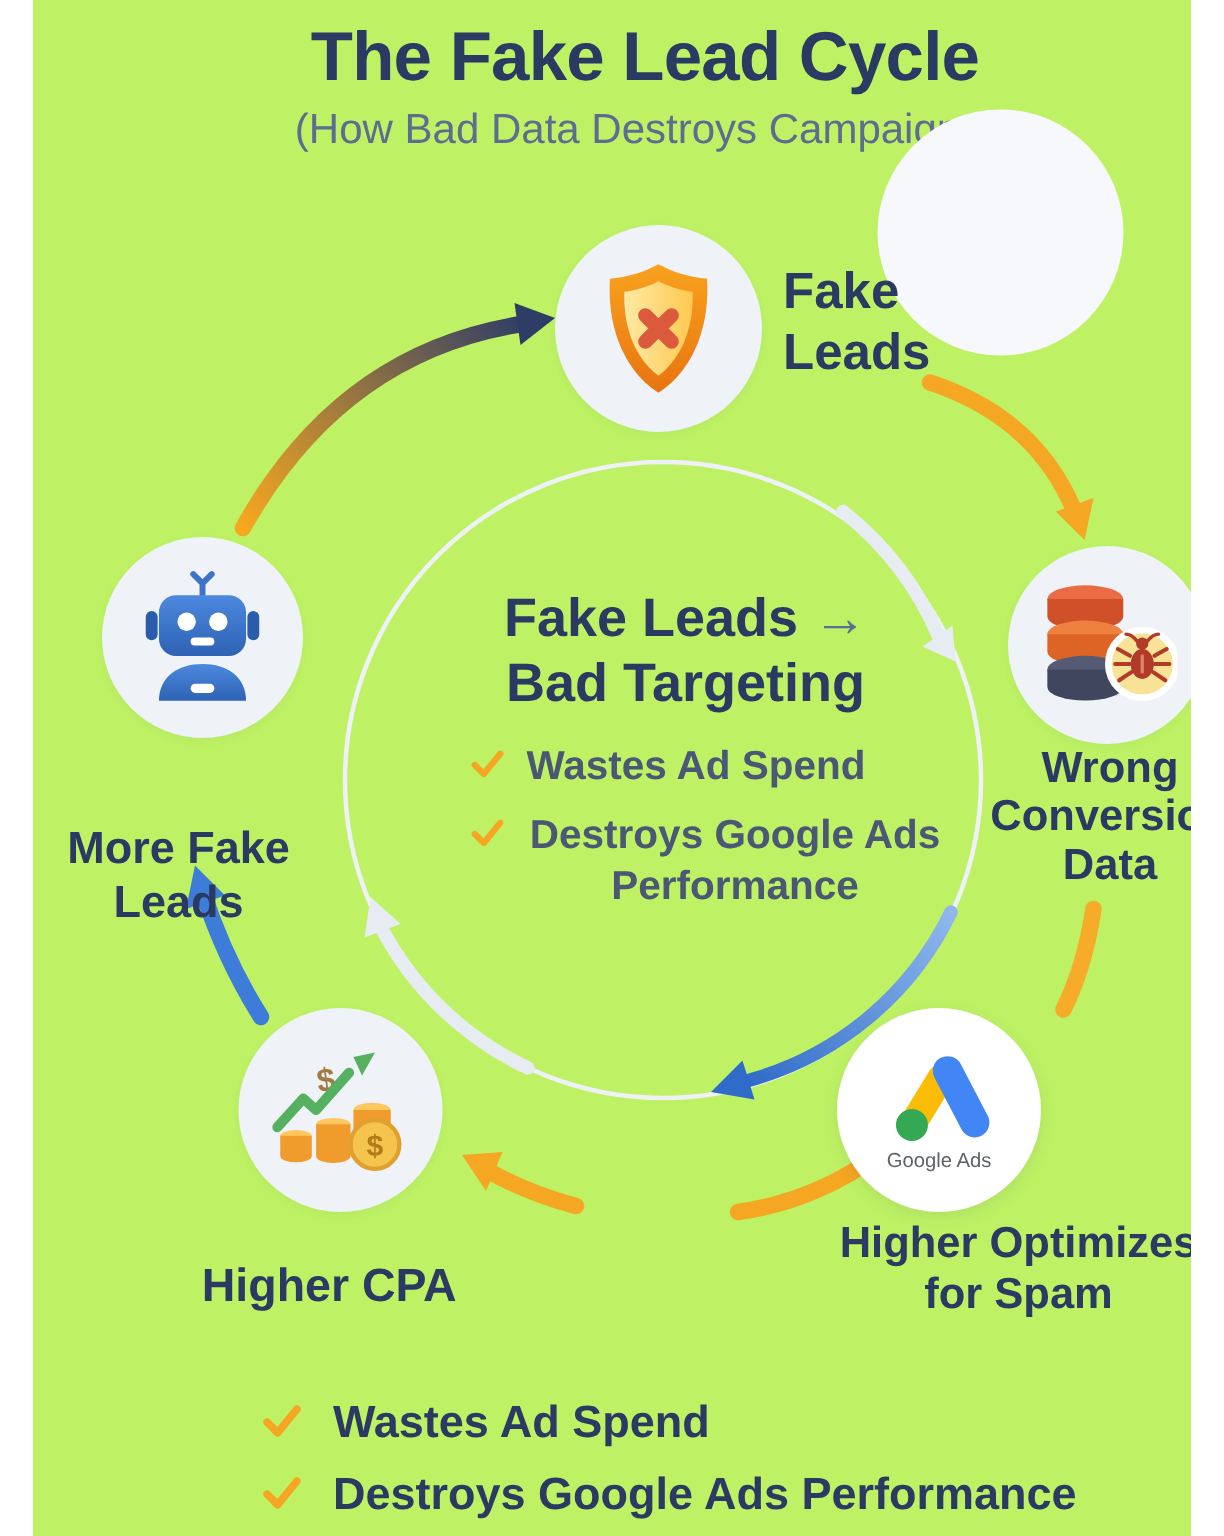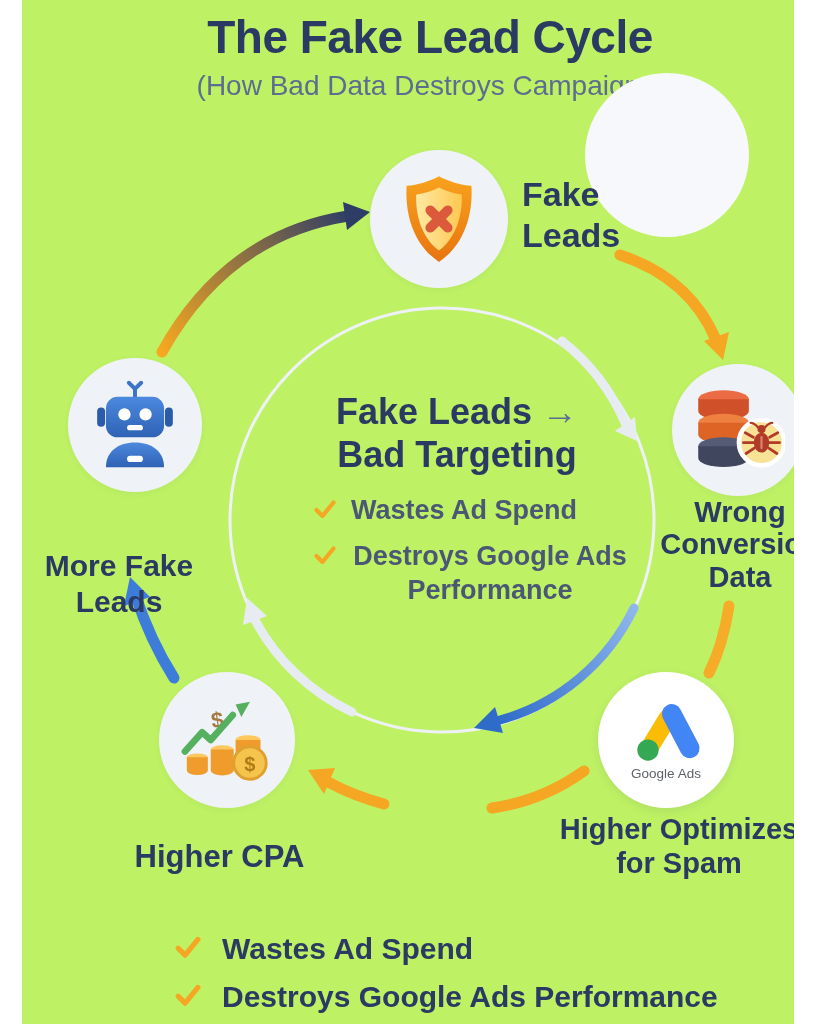--- a/index.html
+++ b/index.html
@@ -17,21 +17,21 @@
             color:var(--muted,#5C6D90);}
   
   #cycle-svg{left:0;top:0;z-index:1;pointer-events:none;}
   
   .node{border-radius:50%;background:var(--node-bg,#EFF2F6);z-index:2;
         display:flex;flex-direction:column;align-items:center;justify-content:center;
         box-shadow:0 2px 6px rgba(40,60,100,.05);}
   .node.white{background:#FFFFFF;box-shadow:0 3px 10px rgba(40,60,100,.10);}
   #node-fake-leads{left:348px;top:150px;width:138px;height:138px;}
   #node-wrong{left:650px;top:364px;width:132px;height:132px;}
-  #node-google{left:576px;top:672px;width:136px;height:136px;}
+  #node-google{left:536px;top:672px;width:136px;height:136px;}
   #node-cpa{left:137px;top:672px;width:136px;height:136px;}
   #node-robot{left:46px;top:358px;width:134px;height:134px;}
   .logo-caption{font-size:13.5px;color:#5F6368;margin-top:2px;font-weight:500;}
   
   .node-label{font-weight:800;color:var(--navy,#2E3D66);z-index:2;}
   #label-fake-leads{left:500px;top:174px;width:130px;font-size:34px;line-height:1.2;text-align:left;}
   #label-wrong{left:626px;top:496px;width:184px;font-size:29px;line-height:1.12;text-align:center;}
   #label-google{left:520px;top:812px;width:274px;font-size:29px;line-height:1.18;text-align:center;}
   #label-cpa{left:105px;top:813px;width:185px;font-size:31px;text-align:center;margin-top:26px;}
   #label-robot{left:8px;top:500px;width:178px;font-size:30px;line-height:1.2;text-align:center;margin-top:48px;}

